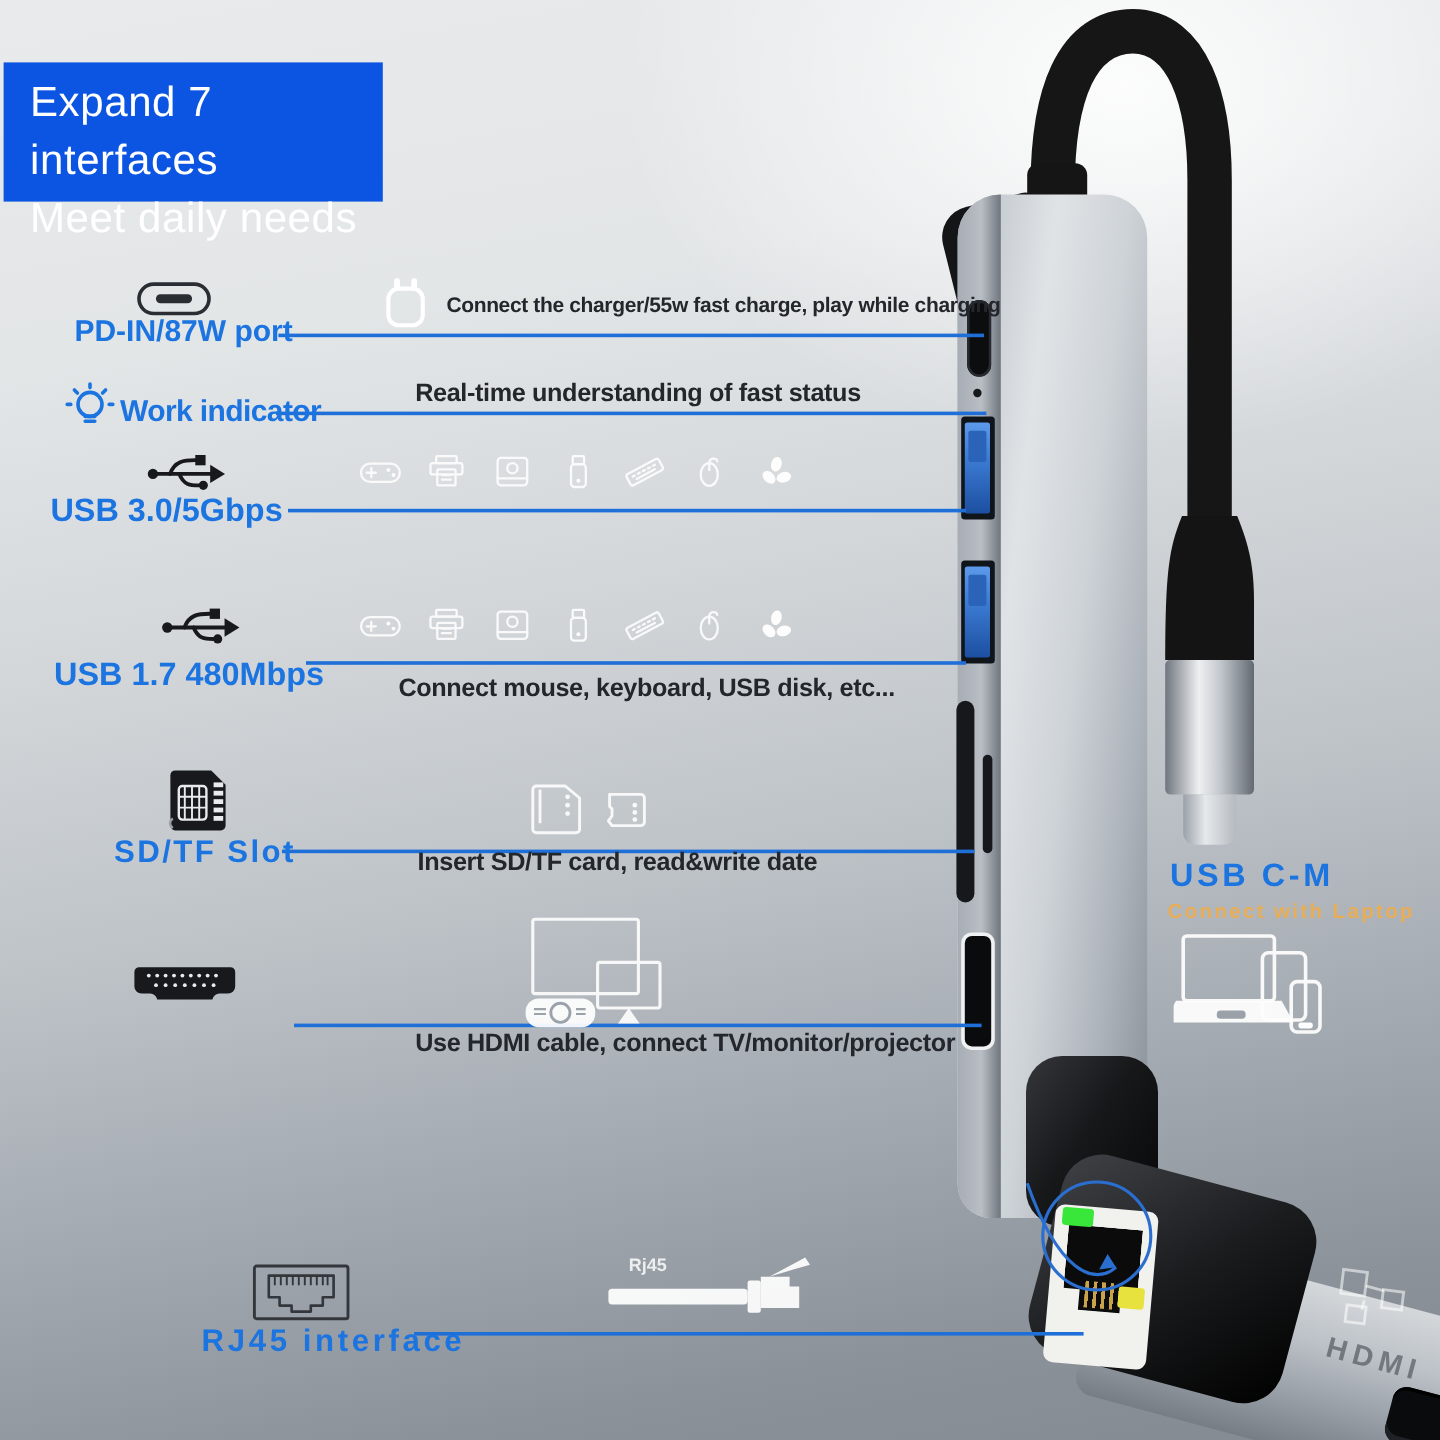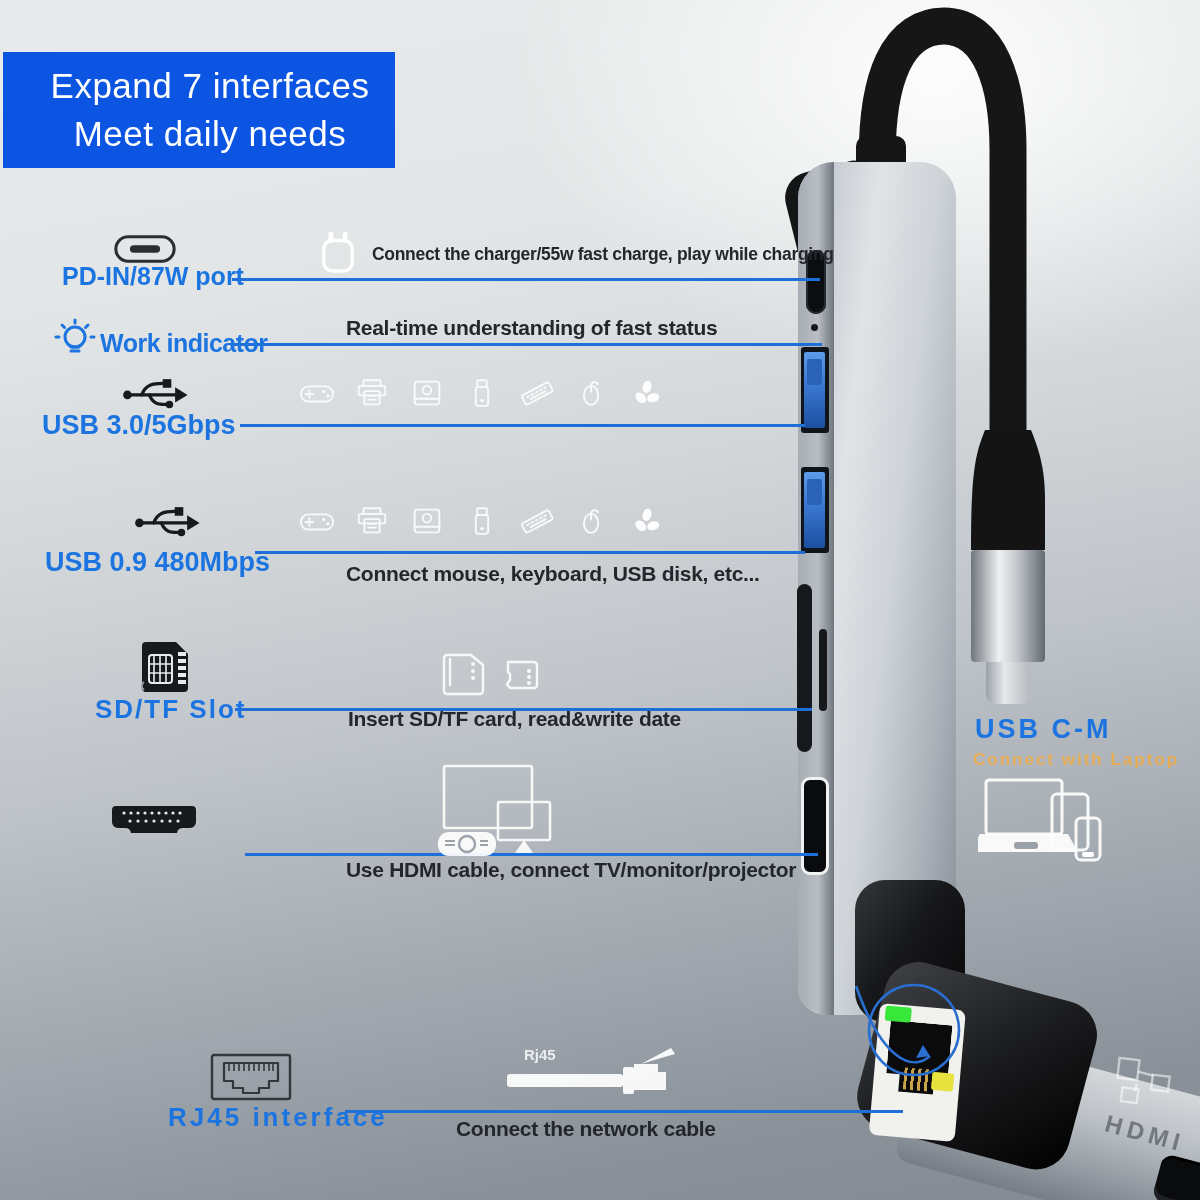--- a/index.html
+++ b/index.html
@@ -5,22 +5,22 @@
   html,body{margin:0;padding:0;background:#777;}
   #scene{
     position:relative;width:1200px;height:1200px;overflow:hidden;
     font-family:"Liberation Sans", sans-serif;
     background:
       radial-gradient(ellipse 700px 500px at 78% 6%, rgba(255,255,255,.9), rgba(255,255,255,0) 60%),
       linear-gradient(170deg,#e8eaeb 0%,#e3e6e7 22%,#d3d7da 40%,#bec3c8 58%,#a0a7ae 76%,#8a9198 90%,#838a91 100%);
   }
   .abs{position:absolute;}
   
-  .banner{left:3px;top:52px;width:392px;height:116px;background:#0b55e2;color:#fff;
-    padding:10px 0 16px 22px;box-sizing:border-box;z-index:8;text-align:center;}
+  .banner{left:3px;top:52px;width:316px;height:116px;background:#0b55e2;color:#fff;
+    padding:10px 0 16px 22px;box-sizing:border-box;z-index:8;}
   .banner div{font-size:35px;line-height:48px;font-weight:500;letter-spacing:.5px;}
   
   .blabel{color:#1b74e0;font-weight:bold;z-index:8;white-space:nowrap;}
   
   .desc{color:#23262b;font-weight:bold;z-index:8;white-space:nowrap;letter-spacing:-0.3px;}
   
   .line{height:3px;background:#1e6fd8;z-index:6;}
   
   .iconrow{display:flex;gap:17px;z-index:8;}
   .iconrow svg{width:38px;height:30px;}
@@ -174,21 +174,21 @@
     <g stroke="#17191c" stroke-width="3.4" fill="none" stroke-linecap="round">
       <path d="M8 24 H62"></path>
         <path d="M22 24 C26 13 34 12 44 12"></path>
         <path d="M30 24 C34 34 40 34 47 34"></path>
     </g>
     <path d="M57 16 L70 24 L57 32 Z" fill="#17191c"></path>
       <circle cx="7" cy="24" r="4.5" fill="#17191c"></circle>
     <rect x="44" y="7.5" width="9" height="9" fill="#17191c"></rect>
       <circle cx="51" cy="34" r="4" fill="#17191c"></circle>
   </svg>
-  <div class="abs blabel" style="left:45px;top:547px;font-size:27px;">USB 0.9 480Mbps</div>
+  <div class="abs blabel" style="left:45px;top:547px;font-size:27px;">USB 1.7 480Mbps</div>
   <div class="abs iconrow" style="left:298px;top:506px;">
     <svg viewBox="0 0 40 30">
         <g class="wicon">
           <rect x="3" y="8" width="34" height="16" rx="8"></rect>
           <path d="M12 12 v8 M8 16 h8"></path>
         </g>
         <circle cx="27" cy="13.5" r="1.7" fill="#fdfdfd"></circle>
         <circle cx="31.5" cy="18" r="1.7" fill="#fdfdfd"></circle>
       </svg>
     <svg viewBox="0 0 40 30">
@@ -227,21 +227,21 @@
       </svg>
     <svg viewBox="0 0 40 30">
         <g fill="#fdfdfd">
           <ellipse cx="20" cy="8.5" rx="4.6" ry="6.5" transform="rotate(14 20 8.5)"></ellipse>
           <ellipse cx="13.5" cy="20" rx="4.6" ry="6.5" transform="rotate(134 13.5 20)"></ellipse>
           <ellipse cx="26.5" cy="20" rx="4.6" ry="6.5" transform="rotate(254 26.5 20)"></ellipse>
         </g>
       </svg>
   </div>
   <div class="abs line" style="left:255px;top:551px;width:550px;"></div>
-  <div class="abs desc" style="left:346px;top:562px;font-size:21px;text-align:right;">Connect mouse, keyboard, USB disk, etc...</div>
+  <div class="abs desc" style="left:332px;top:562px;font-size:21px;text-align:right;">Connect mouse, keyboard, USB disk, etc...</div>
 
   <svg class="abs" style="left:130px;top:638px;z-index:8;" width="72" height="58" viewBox="0 0 72 58">
     <path d="M16 4 h30 l12 12 v34 a4 4 0 0 1 -4 4 h-38 a4 4 0 0 1 -4 -4 v-42 a4 4 0 0 1 4 -4 z" fill="#17191c"></path>
     <g fill="#e8eaeb">
         <rect x="48" y="14" width="8" height="4"></rect>
         <rect x="48" y="21" width="8" height="4"></rect>
         <rect x="48" y="28" width="8" height="4"></rect>
         <rect x="48" y="35" width="8" height="4"></rect>
         <rect x="48" y="42" width="8" height="4"></rect>
       </g>
@@ -313,21 +313,20 @@
   <div class="abs" style="left:524px;top:1046px;font-size:15px;font-weight:bold;color:#eceeef;z-index:8;">Rj45</div>
   <svg class="abs" style="left:505px;top:1040px;z-index:8;" width="170" height="66" viewBox="0 0 170 66">
     <g fill="#fdfdfd" opacity=".95">
       <rect x="2" y="34" width="116" height="13" rx="3"></rect>
       <rect x="118" y="27" width="11" height="27" rx="2"></rect>
       <path d="M129 24 h24 v8 l8 0 v18 h-32 z"></path>
       <path d="M136 24 L166 8 l4 6 -14 4 z"></path>
     </g>
   </svg>
   <div class="abs line" style="left:345px;top:1110px;width:558px;"></div>
-  <div class="abs desc" style="left:456px;top:1117px;font-size:21px;">Connect the network cable</div>
 
   <div class="abs blabel" style="left:975px;top:714px;font-size:27px;letter-spacing:3px;z-index:2;">USB C-M</div>
   <div class="abs orange" style="left:973px;top:750px;font-size:17px;font-weight:bold;letter-spacing:2px;white-space:nowrap;z-index:2;">Connect with Laptop</div>
   <svg class="abs" style="left:978px;top:776px;z-index:2;" width="136" height="96" viewBox="0 0 136 96">
     <g stroke="#fdfdfd" stroke-width="3" fill="none" opacity=".95">
       <rect x="8" y="4" width="76" height="54" rx="3"></rect>
       <rect x="74" y="18" width="36" height="56" rx="5"></rect>
       <rect x="98" y="42" width="24" height="42" rx="5"></rect>
     </g>
     <path d="M2 58 h88 l10 18 h-108 z" fill="#fdfdfd" opacity=".95"></path>

